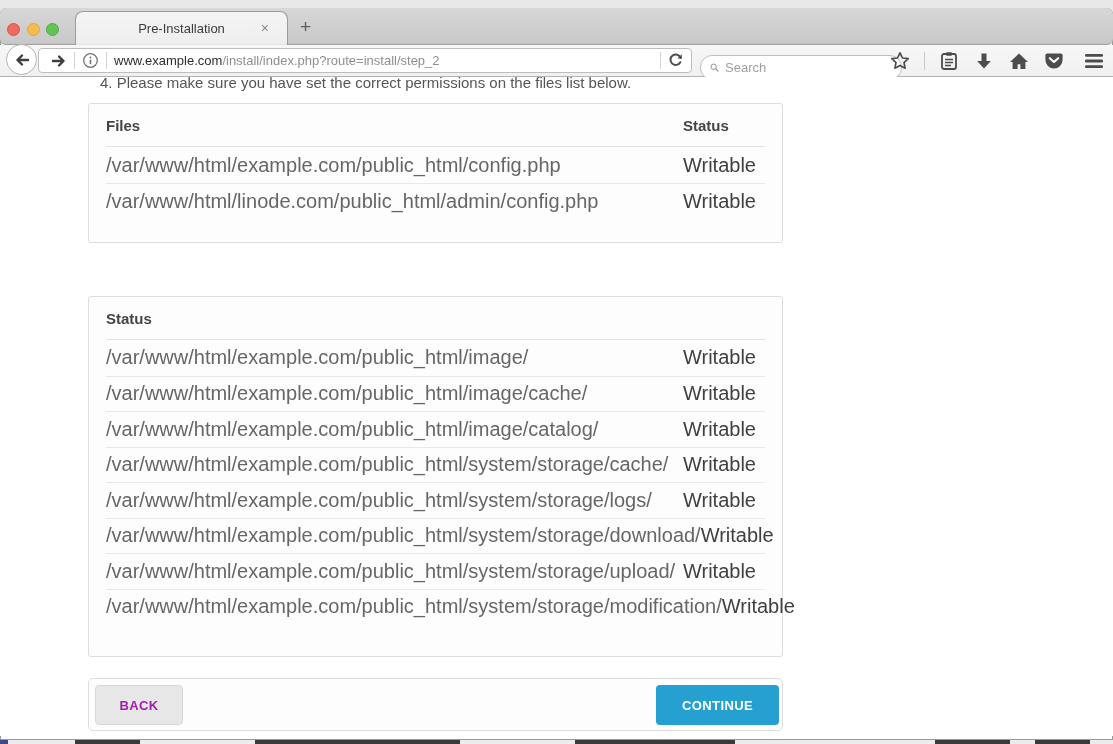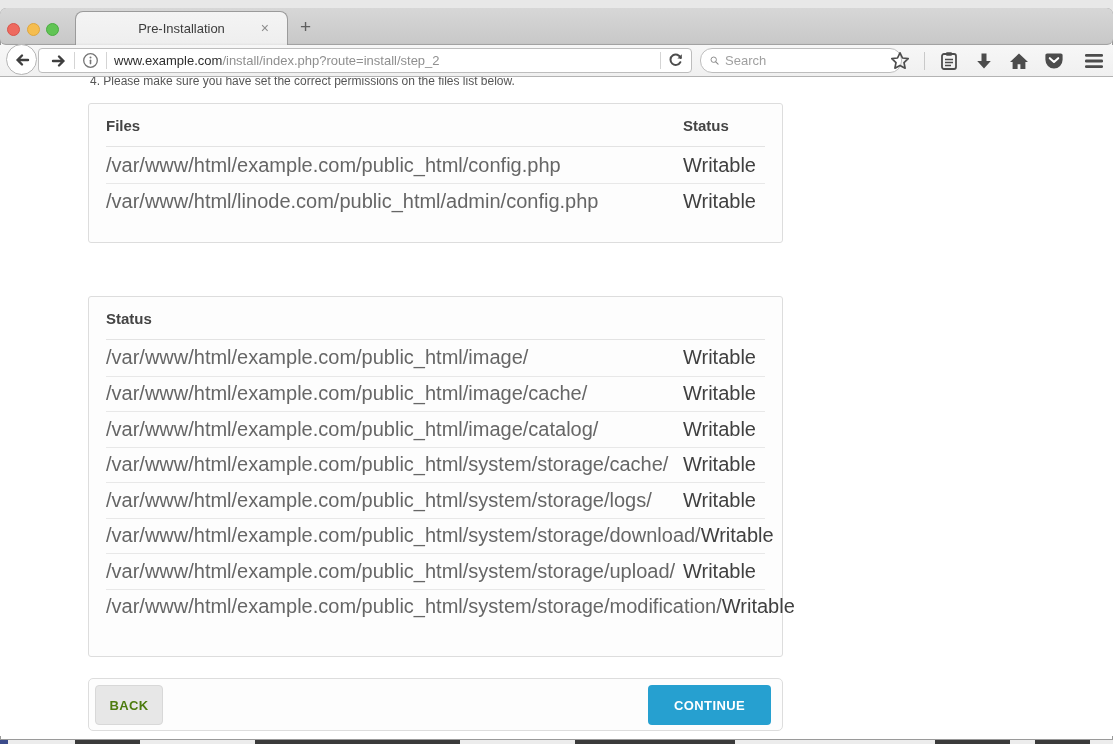--- a/index.html
+++ b/index.html
@@ -43,54 +43,54 @@
              justify-content:center; z-index:3; }
   .urlbar { position:absolute; left:38px; top:3px; width:654px; height:25px; background:#fff;
             border:1px solid #bdbdbd; border-radius:4px; display:flex; align-items:center; z-index:2; }
   .urlbar .fwd { margin-left:12px; display:flex; align-items:center; }
   .vsep { width:1px; height:17px; background:#d4d4d4; margin:0 7px; }
   .url-text { font-size:13px; white-space:nowrap; overflow:hidden; flex:1; }
   .url-domain { color:#2e2e2e; }
   .url-path { color:#8f8f8f; }
   .reload { display:flex; align-items:center; margin-right:8px; }
 
-  .searchbar { position:absolute; left:700px; top:3px; width:202px; height:25px; background:#fff;
+  .searchbar { position:absolute; left:700px; top:10px; width:202px; height:25px; background:#fff;
                border:1px solid #bdbdbd; border-radius:12px; display:flex; align-items:center;justify-content:space-between; }
   .searchbar svg { margin:0 6px 0 9px; }
   .search-input { border:none; outline:none; flex:1; font-size:13px; color:#444;
                   font-family:"Liberation Sans", sans-serif; background:transparent; }
   .search-input::placeholder { color:#a0a0a0; }
 
   .tool-icons { position:absolute; right:8px; top:0; height:32px; display:flex;
                 align-items:center; gap:13px; }
   .tico { display:flex; align-items:center; justify-content:center; width:22px; height:22px; }
   .tsep { width:1px; height:18px; background:#c9c9c9; }
 
   
   .page { position:absolute; left:0; top:69px; width:100%; height:659px; background:#fff; overflow:hidden; }
-  .step-text { position:absolute; left:90px; font-size:12px; color:#555; }
+  .step-text { position:absolute; left:100px; font-size:15px; color:#555; }
   .panel { position:absolute; left:88px; width:695px; background:#fdfdfd;
            border:1px solid #ddd; border-radius:3px; padding:0 17px; display:flex; flex-direction:column; }
   .t-header { height:43px; display:flex; align-items:center; border-bottom:1px solid #e3e3e3;
               font-weight:bold; font-size:15px; color:#444; }
   .t-row { display:flex; align-items:center; font-size:20px; color:#666; }
   .t-row + .t-row { border-top:1px solid #e8e8e8; }
   .rows-files .t-row { height:36px; }
   .rows-dirs .t-row { height:35.5px; }
   .col-path { flex:1; }
   .col-status { width:82px; }
   .status-ok { color:#404040; }
 
   .btn-panel { position:absolute; left:88px; top:601px; width:695px; height:53px;
                background:#fdfdfd; border:1px solid #ddd; border-radius:5px; }
   .btn { position:absolute; top:6px; height:40px; border:none; border-radius:4px;
          font-family:"Liberation Sans", sans-serif; font-weight:bold; font-size:13px;
          letter-spacing:.4px; cursor:pointer; }
-  .btn-back { left:6px; width:68px; background:#e7e7e7; color:#4d7c0f; border:1px solid #d8d8d8; }
-  .btn-continue { right:11px; width:123px; background:#26a0d0; color:#fff; }
+  .btn-back { left:6px; width:88px; background:#e7e7e7; color:#a21caf; border:1px solid #d8d8d8; }
+  .btn-continue { right:3px; width:123px; background:#26a0d0; color:#fff; }
 
   
   .bg-bottom { position:absolute; left:0; top:740px; width:1113px; height:4px; background:#ececec; }
   .bg-bottom .blk { position:absolute; top:0; height:4px; background:#3a3a3a; }
 </style>
 </head>
 <body>
 
 <div id="screen">
 

